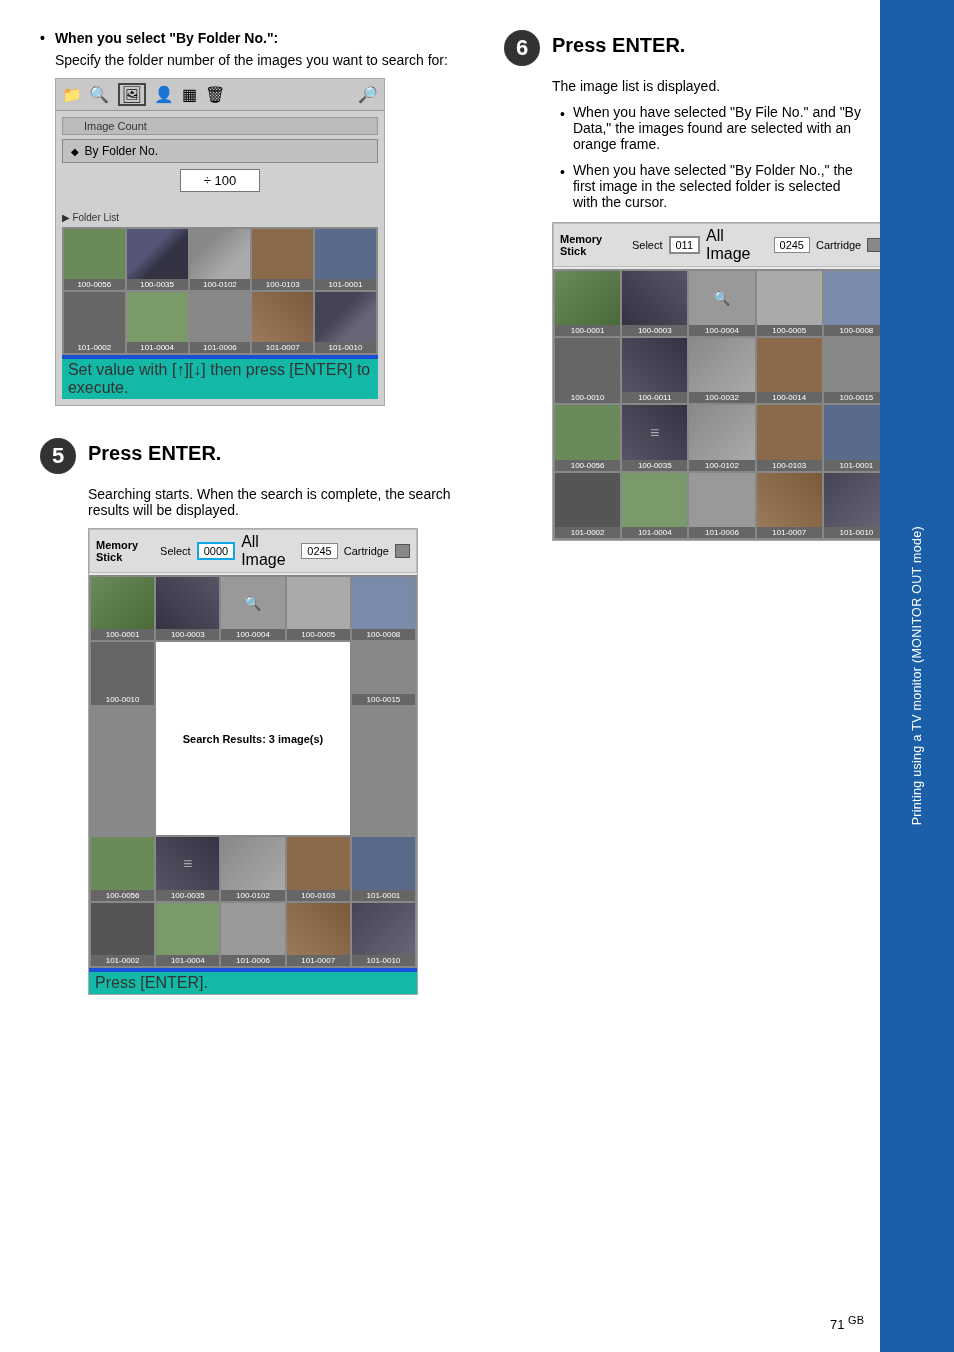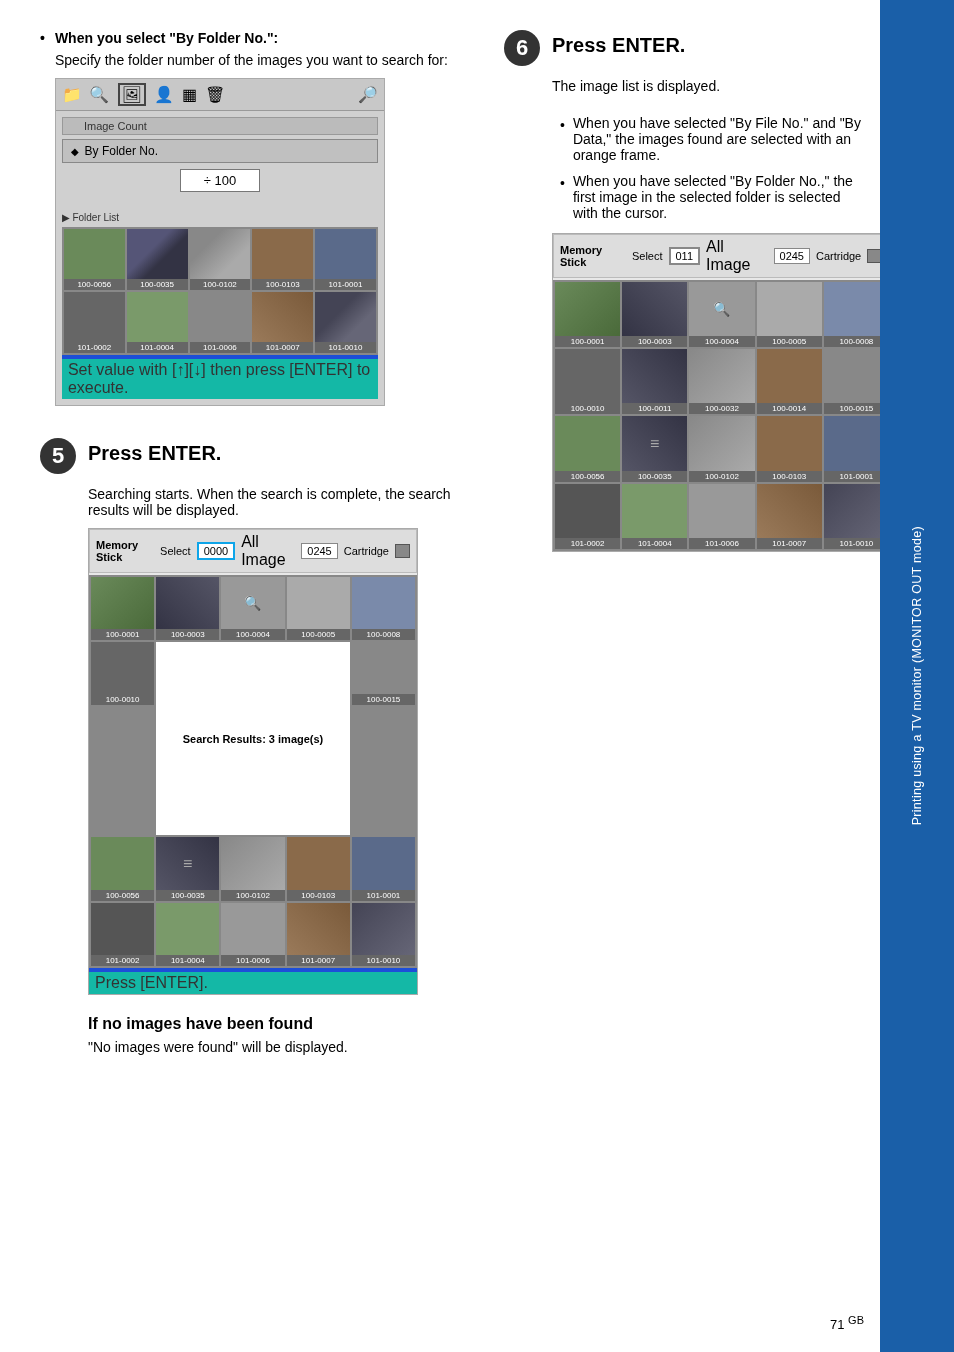--- a/index.html
+++ b/index.html
@@ -470,38 +470,34 @@
               <div class="thumb-cell">
                 <div class="thumb-select-dot"></div>
                 <div class="thumb-img" style="background: linear-gradient(135deg,#445,#667);"></div>
                 <div class="thumb-label">101-0010</div>
               </div>
             </div>
           </div>
           <div class="ui-status-bar">Press  [ENTER].</div>
         </div>
 
-        <div style="margin-top: 20px;">
-          <div class="section-heading">If no images have been found</div>
-          <div>"No images were found" will be displayed.</div>
-        </div>
       </div>
     </div>
 
   </div>
 
   <div style="width: 460px; padding: 30px 90px 30px 10px; flex-shrink: 0;">
     <div class="step-number">
       <div class="step-num-circle">
         <span>6</span>
       </div>
       <div class="step-title">Press ENTER.</div>
     </div>
     <div class="step-body">
-      <div style="margin-bottom:21px;">The image list is displayed.</div>
+      <div style="margin-bottom:10px;">The image list is displayed.</div>
 
       <div class="sub-bullet">
         <span class="bullet-dot">•</span>
         <span>When you have selected "By File No." and "By Data," the images found are selected with an orange frame.</span>
       </div>
       <div class="sub-bullet">
         <span class="bullet-dot">•</span>
         <span>When you have selected "By Folder No.," the first image in the selected folder is selected with the cursor.</span>
       </div>
 

